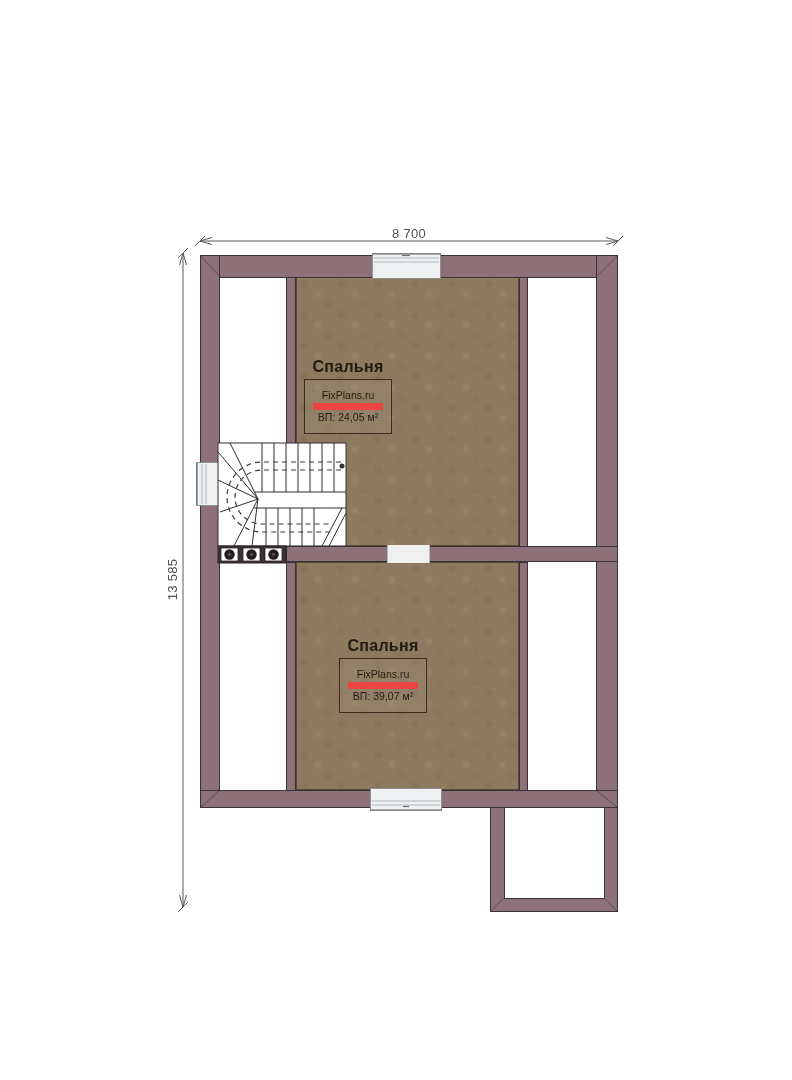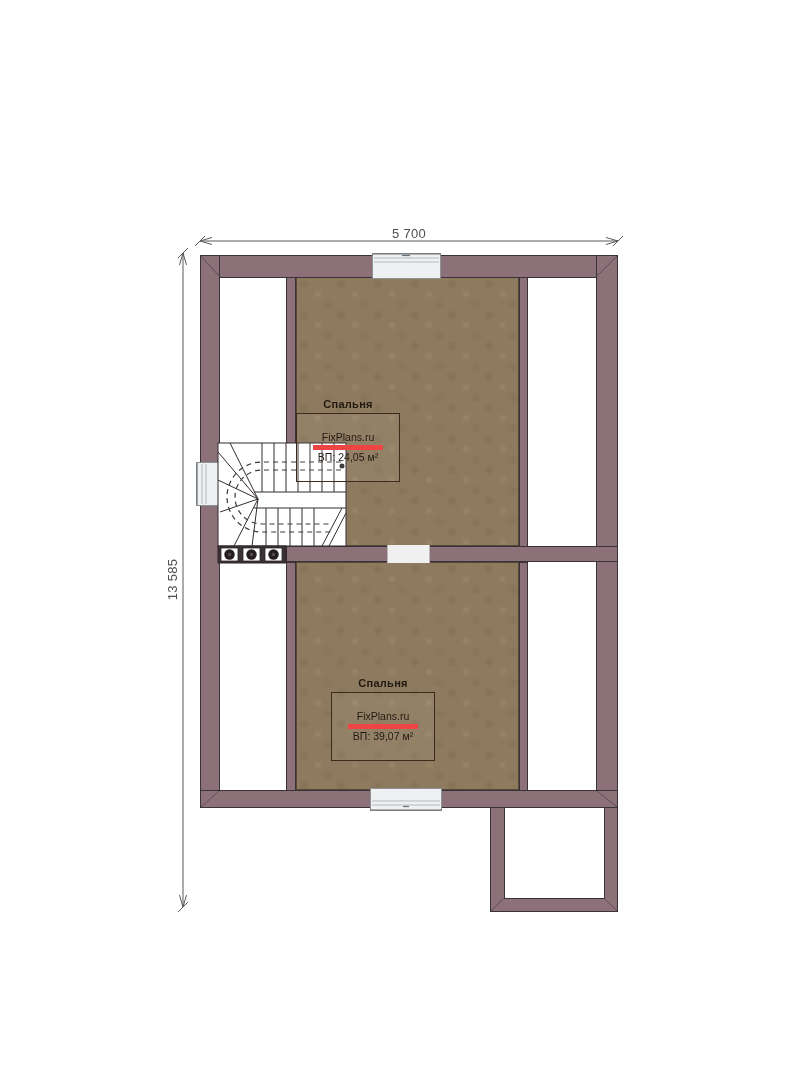--- a/index.html
+++ b/index.html
@@ -24,27 +24,27 @@
   
   .window{position:absolute;background:#eef0f2;border:1px solid #8d9296;box-sizing:border-box;z-index:5;}
   .door-gap{position:absolute;background:#f0f0f0;border-left:1px solid #b9b9b9;border-right:1px solid #b9b9b9;box-sizing:border-box;z-index:4;}
   
   #overlay{position:absolute;left:0;top:0;z-index:6;pointer-events:none;}
   
   .dim-label{position:absolute;color:#4f4f4f;font-size:13px;letter-spacing:.3px;z-index:7;text-align:center;}
   .dim-label.vertical{transform:rotate(-90deg);transform-origin:center center;}
   
   .room-label{position:absolute;z-index:7;text-align:center;color:#221a12;}
-  .room-name{font-size:11px;font-weight:bold;letter-spacing:.3px;margin-bottom:3px;margin-top:40px;}
+  .room-name{font-size:16px;font-weight:bold;letter-spacing:.3px;margin-bottom:3px;}
   .room-box{
     display:inline-block;border:1.5px solid #3a2b1a;background:rgba(255,255,255,0.05);
-    padding:16px;min-width:70px;
+    padding:8px;min-width:70px;
   }
   .room-box .row{font-size:10.5px;line-height:13px;padding:1px 5px;white-space:nowrap;}
-  .room-box .row + .row{border-top:5px solid #ef4444;}
+  .room-box .row + .row{border-top:7px solid #ef4444;}
 </style>
 </head>
 <body>
 
 <div id="canvas">
 
   <div class="ext" style="left:490px;top:790px;width:128px;height:122px;">
     <div class="ext-inner" style="left:13px;top:-1px;width:101px;height:109px;"></div>
   </div>
 
@@ -160,21 +160,21 @@
       <line x1="183" y1="253" x2="183" y2="907"></line>
       <line x1="178" y1="258" x2="188" y2="248"></line>
       <line x1="183" y1="253" x2="179.5" y2="265"></line>
       <line x1="183" y1="253" x2="186.5" y2="265"></line>
       <line x1="178" y1="912" x2="188" y2="902"></line>
       <line x1="183" y1="907" x2="179.5" y2="895"></line>
       <line x1="183" y1="907" x2="186.5" y2="895"></line>
     </g>
   </svg>
 
-  <div class="dim-label" style="left:359px;top:226px;width:100px;">5 700</div>
+  <div class="dim-label" style="left:359px;top:226px;width:100px;">8 700</div>
   <div class="dim-label vertical" style="left:132px;top:572px;width:80px;">13 585</div>
 
   <div class="room-label" style="left:288px;top:358px;width:120px;">
     <div class="room-name">Спальня</div>
     <div class="room-box">
       <div class="row">FixPlans.ru</div>
       <div class="row">ВП: 24,05 м²</div>
     </div>
   </div>
 

